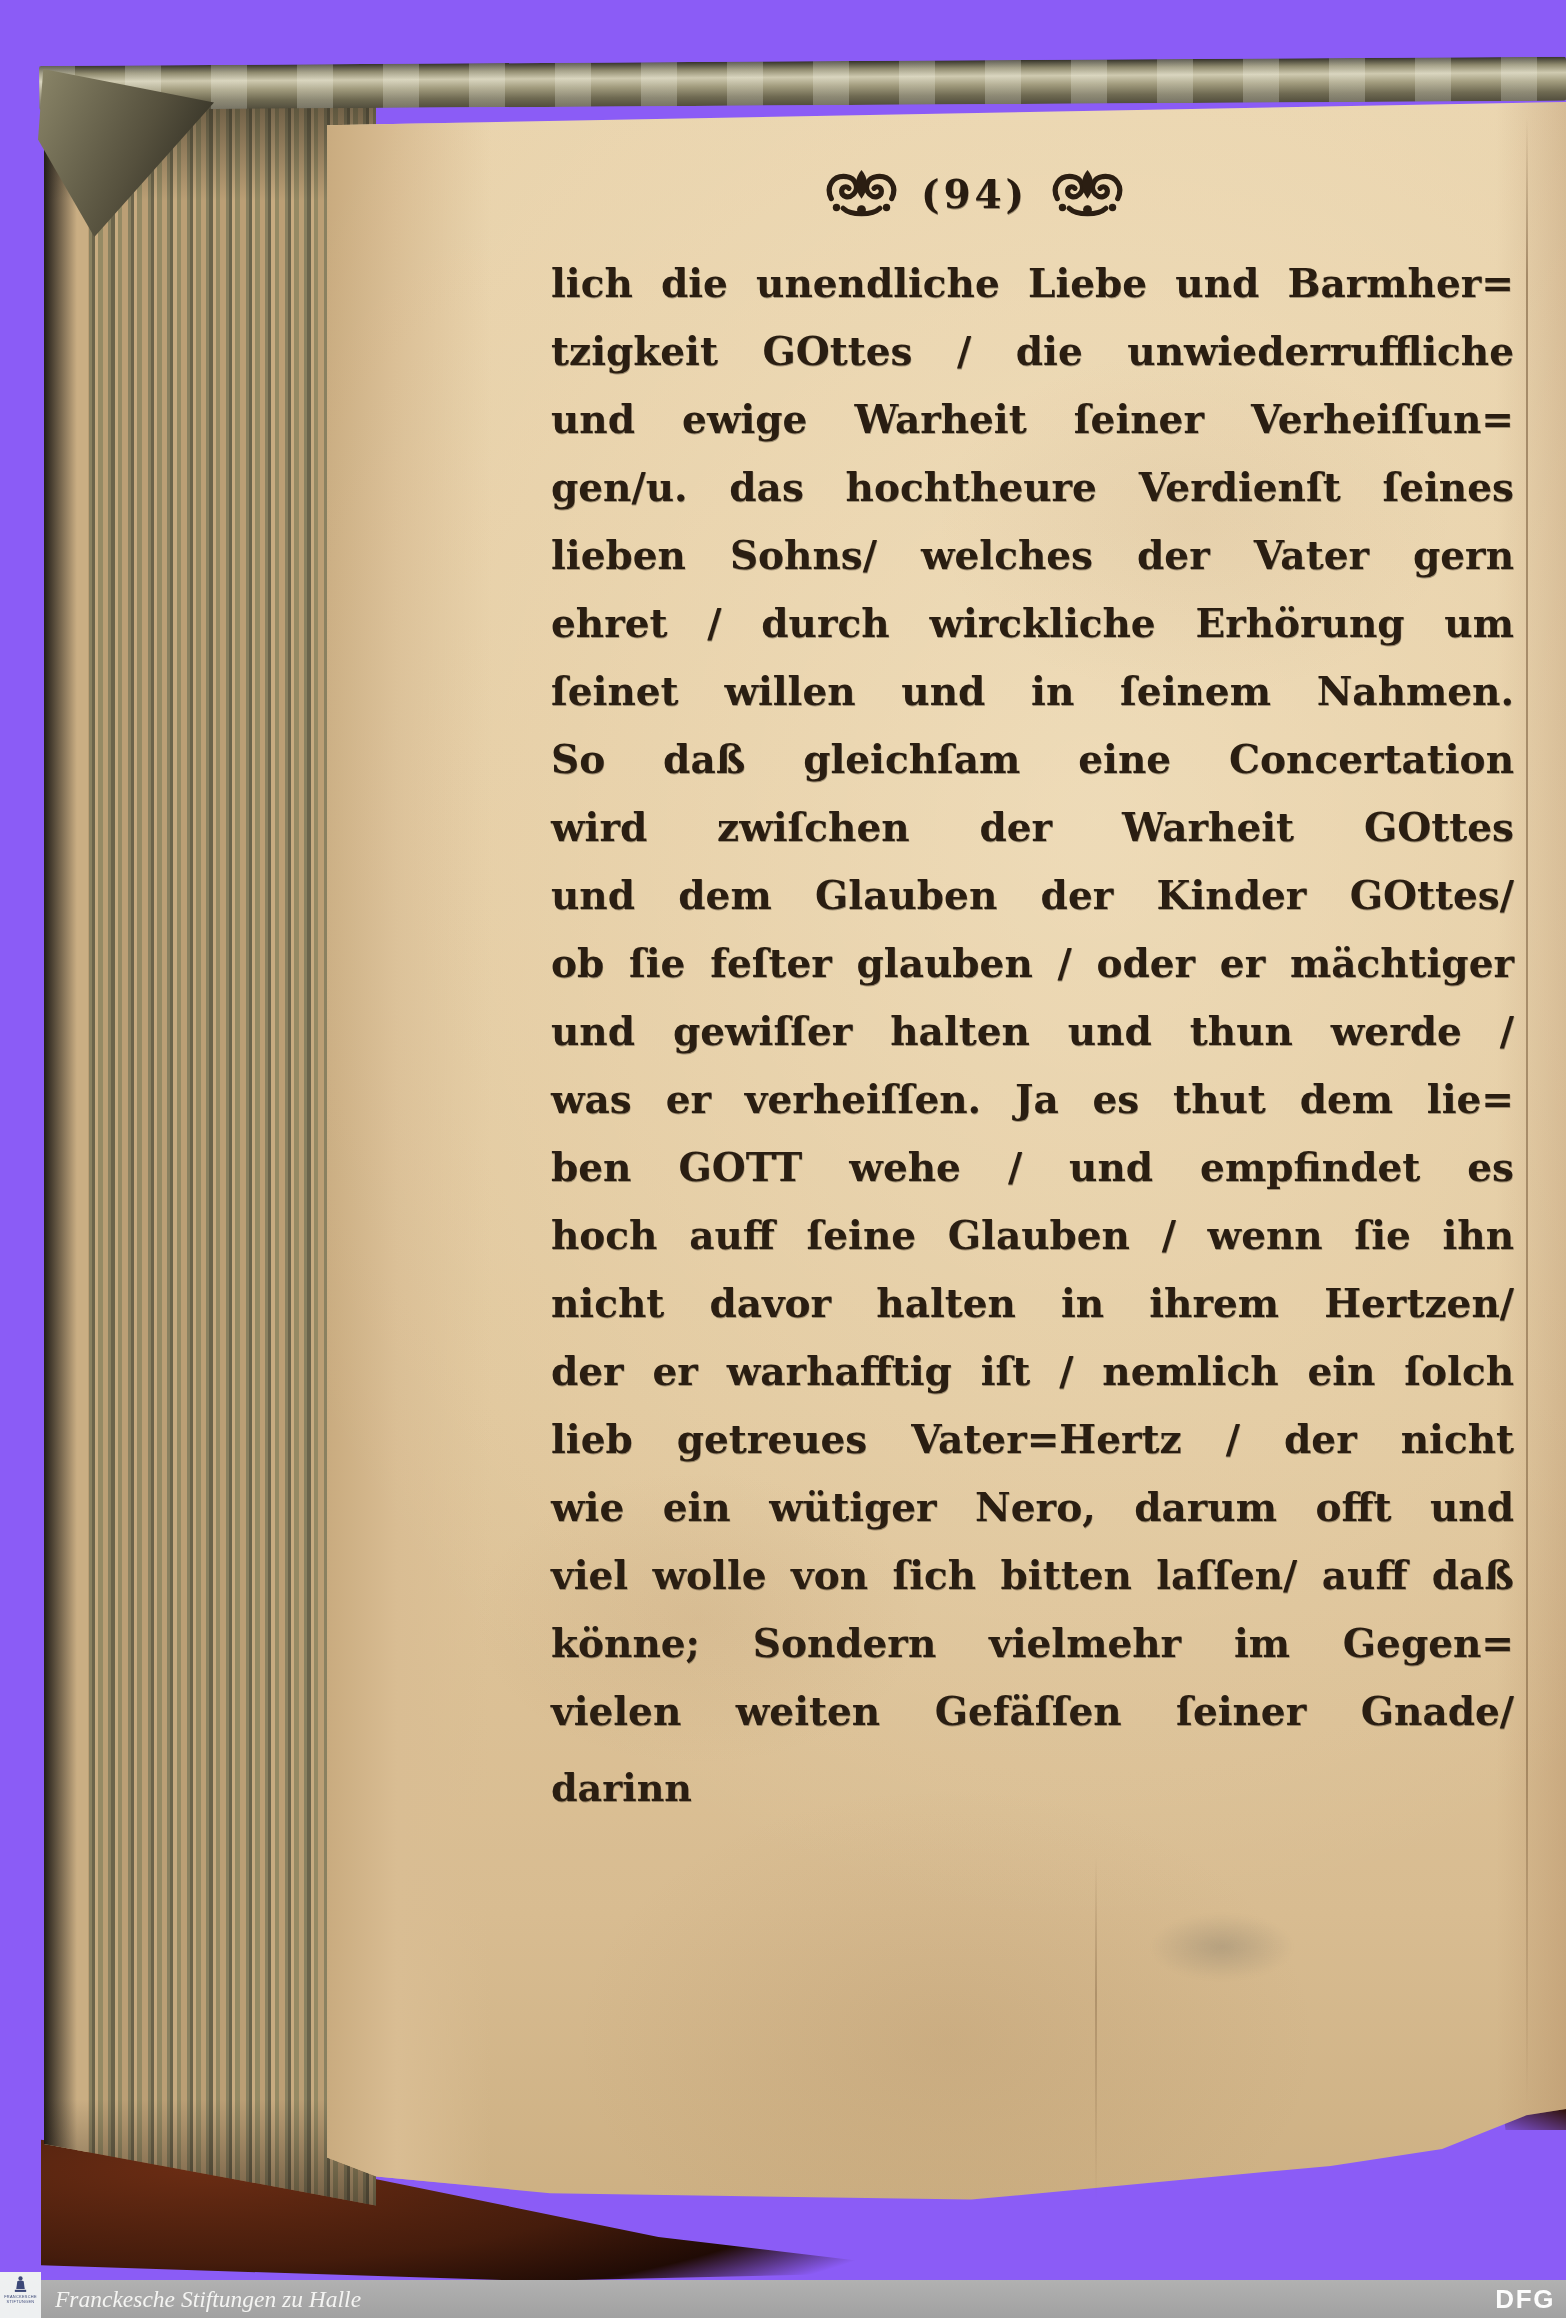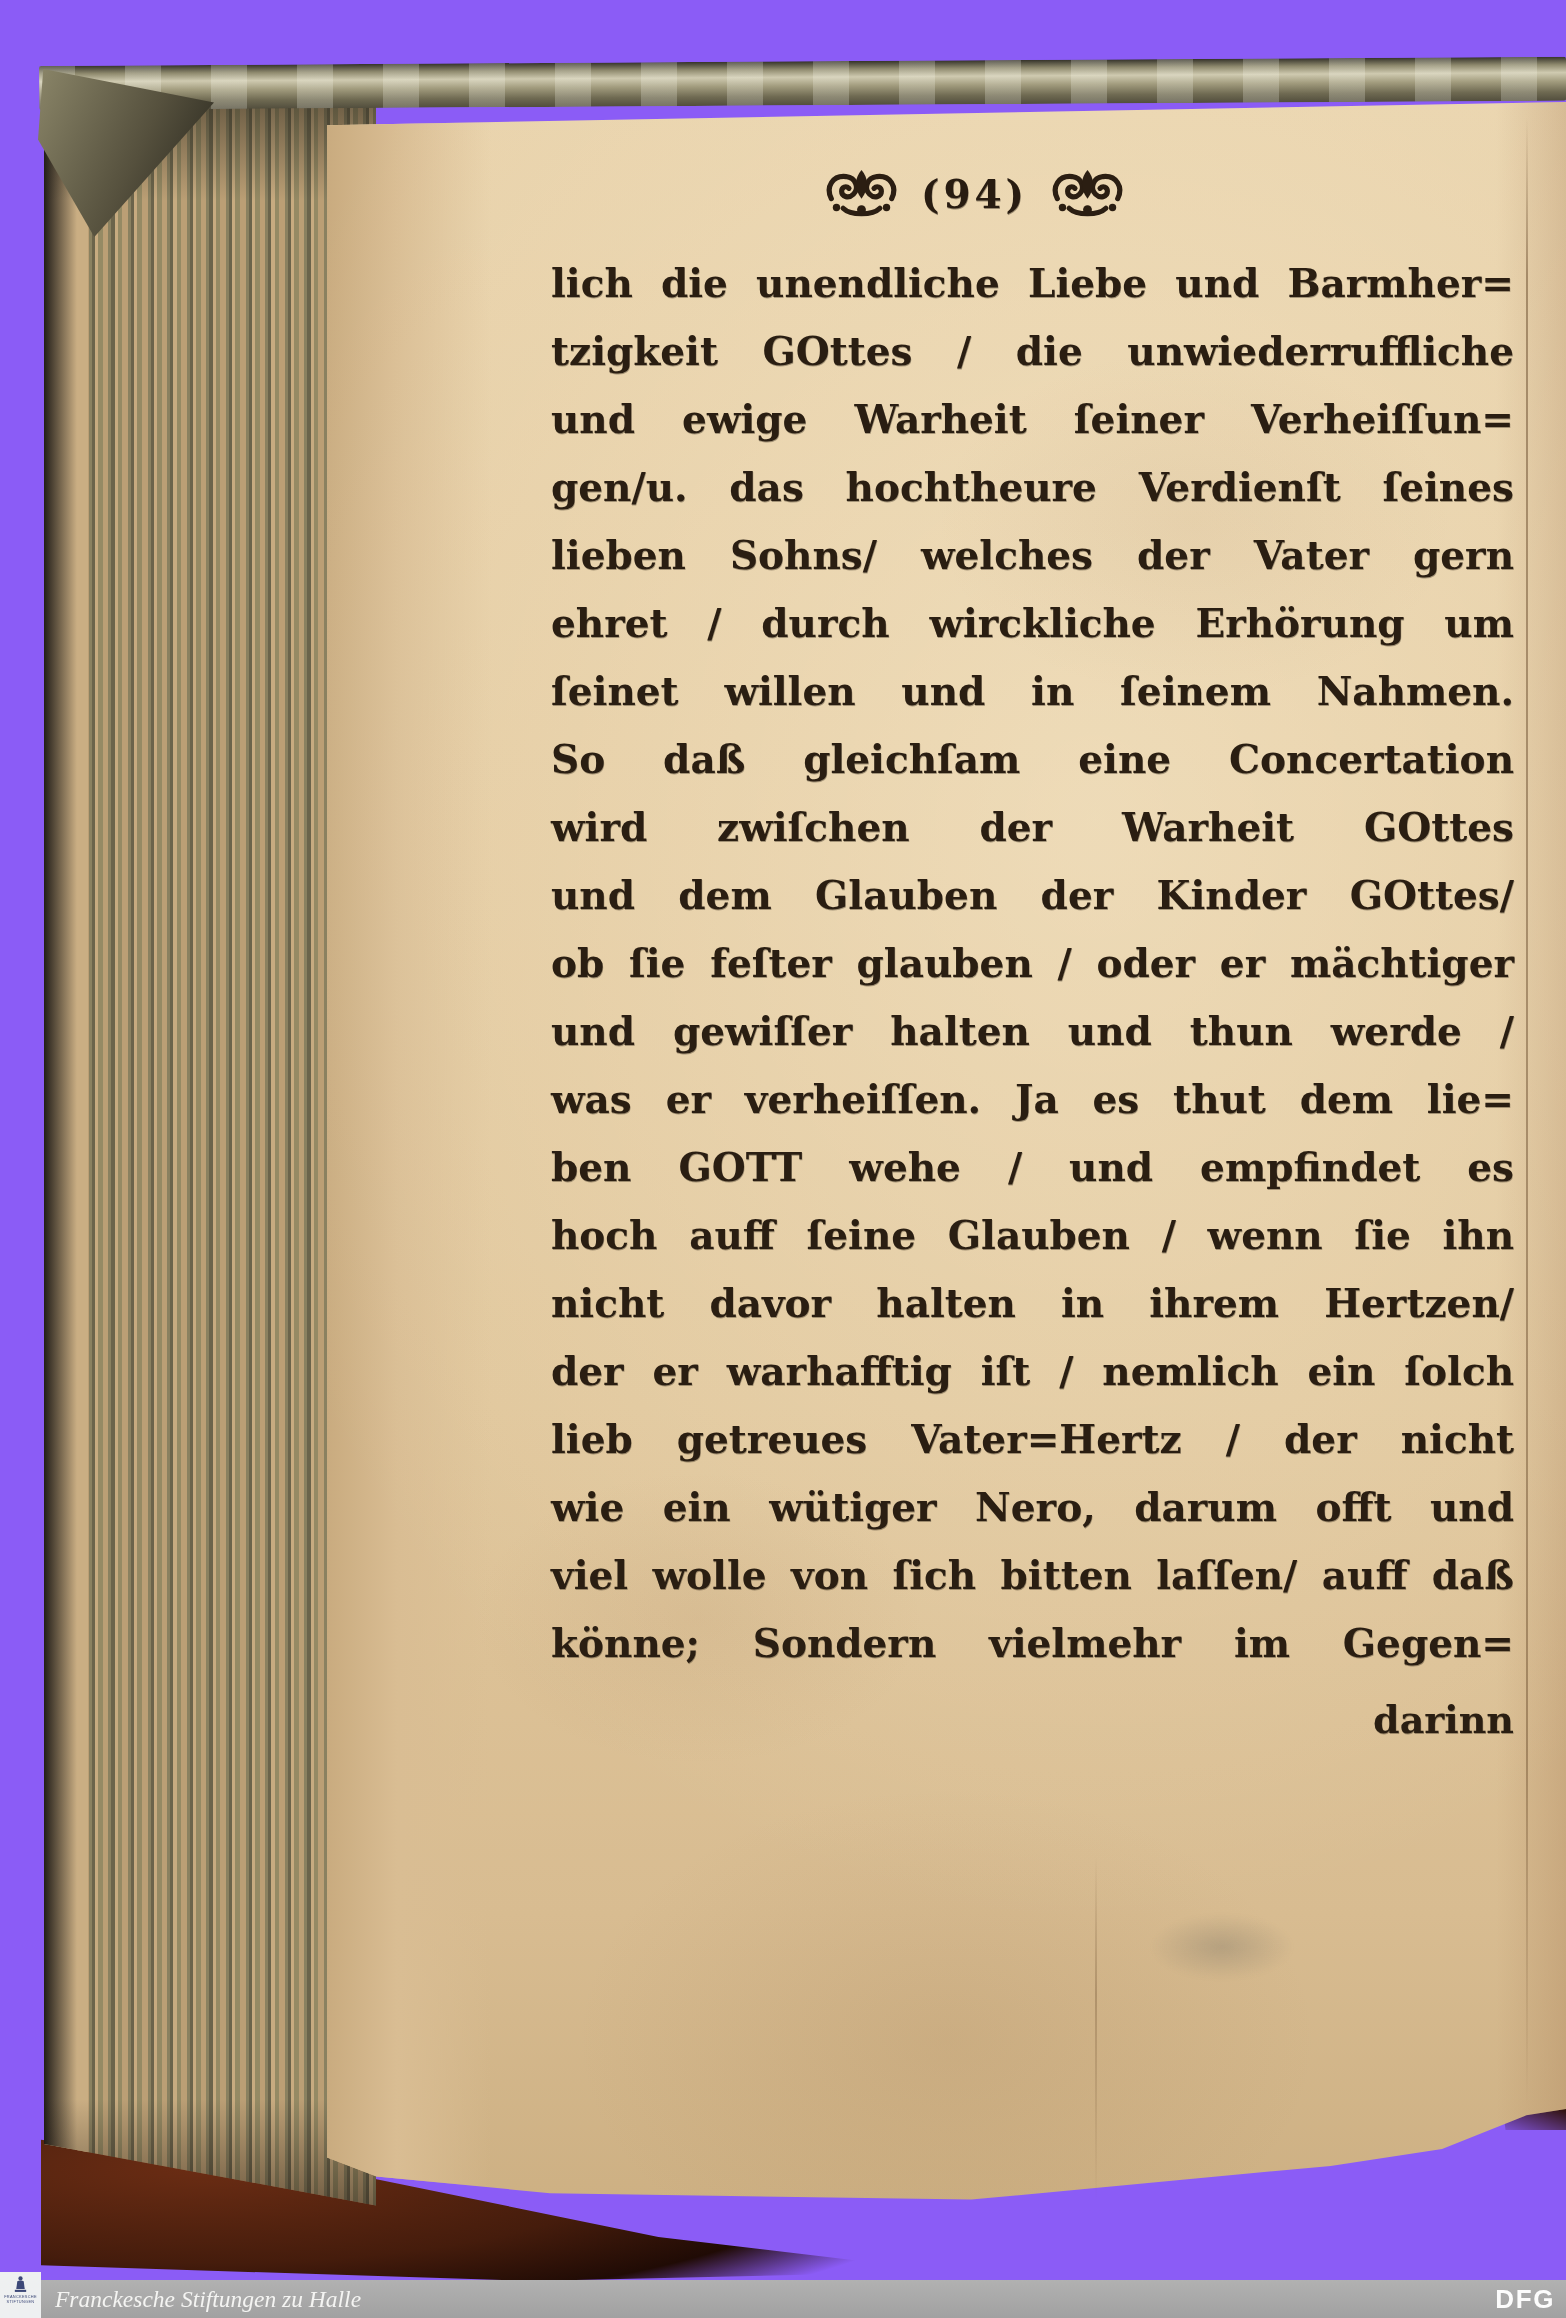--- a/index.html
+++ b/index.html
@@ -61,21 +61,21 @@
   .page-num{font-family:"DejaVu Serif",serif;font-weight:700;font-size:39px;color:#281c11;letter-spacing:3.9px;
     text-shadow:0.5px 0.6px 0.6px rgba(30,20,10,.4);}
   .fleuron{display:block;}
   .fleuron.flip{transform:scaleX(-1);}
 
   
   .textblock{position:absolute;left:551px;top:249px;width:963px;}
   .line{font-family:"DejaVu Serif",serif;font-weight:700;font-size:39px;line-height:68px;height:68px;
     color:#2a1e12;text-align:justify;text-align-last:justify;letter-spacing:0;
     text-shadow:0.5px 0.7px 0.6px rgba(32,22,12,.35);overflow:visible;white-space:nowrap;}
-  .catchword-row{margin-top:20.4px;text-align:right;font-family:"DejaVu Serif",serif;font-weight:700;
+  .catchword-row{margin-top:20.4px;font-family:"DejaVu Serif",serif;font-weight:700;
     font-size:38px;color:#2a1e12;text-shadow:0.5px 0.7px 0.6px rgba(32,22,12,.35);}
 
   
   .footer-bar{position:absolute;left:0;top:2280px;width:1566px;height:38px;
     background:linear-gradient(180deg,#b1b1b1,#a1a1a1);}
   .logo-box{position:absolute;left:0;top:2272px;width:41px;height:46px;background:#eef0f1;
     display:flex;flex-direction:column;align-items:center;z-index:3;}
   .logo-box svg{margin-top:3.1px;}
   .logo-tiny{font-family:"Liberation Sans",sans-serif;font-size:3.9px;line-height:4.7px;color:#3c4878;letter-spacing:0.3px;text-align:center;}
   .inst-label{position:absolute;left:55px;top:2280px;height:38px;line-height:38px;z-index:3;
@@ -146,20 +146,21 @@
     <div class="line">und gewiſſer halten und thun werde /</div>
     <div class="line">was er verheiſſen. Ja es thut dem lie=</div>
     <div class="line">ben GOTT wehe / und empfindet es</div>
     <div class="line">hoch auff ſeine Glauben / wenn ſie ihn</div>
     <div class="line">nicht davor halten in ihrem Hertzen/</div>
     <div class="line">der er warhafftig iſt / nemlich ein ſolch</div>
     <div class="line">lieb getreues Vater=Hertz / der nicht</div>
     <div class="line">wie ein wütiger Nero, darum offt und</div>
     <div class="line">viel wolle von ſich bitten laſſen/ auff daß</div>
     <div class="line">könne; Sondern vielmehr im Gegen=</div>
+    <div class="line">vielen weiten Gefäſſen ſeiner Gnade/</div>
     <div class="catchword-row">darinn</div>
   </div>
 
   <div class="footer-bar"></div>
   <div class="logo-box">
     <svg viewBox="0 0 24 28" width="17" height="20.4">
       <g fill="#3c4878">
         <circle cx="12" cy="4.5" r="3"></circle>
         <path d="M7.5 8.5 C9.5 7 14.5 7 16.5 8.5 L18 19.5 L6 19.5 Z"></path>
         <rect x="4" y="20.5" width="16" height="3"></rect>

